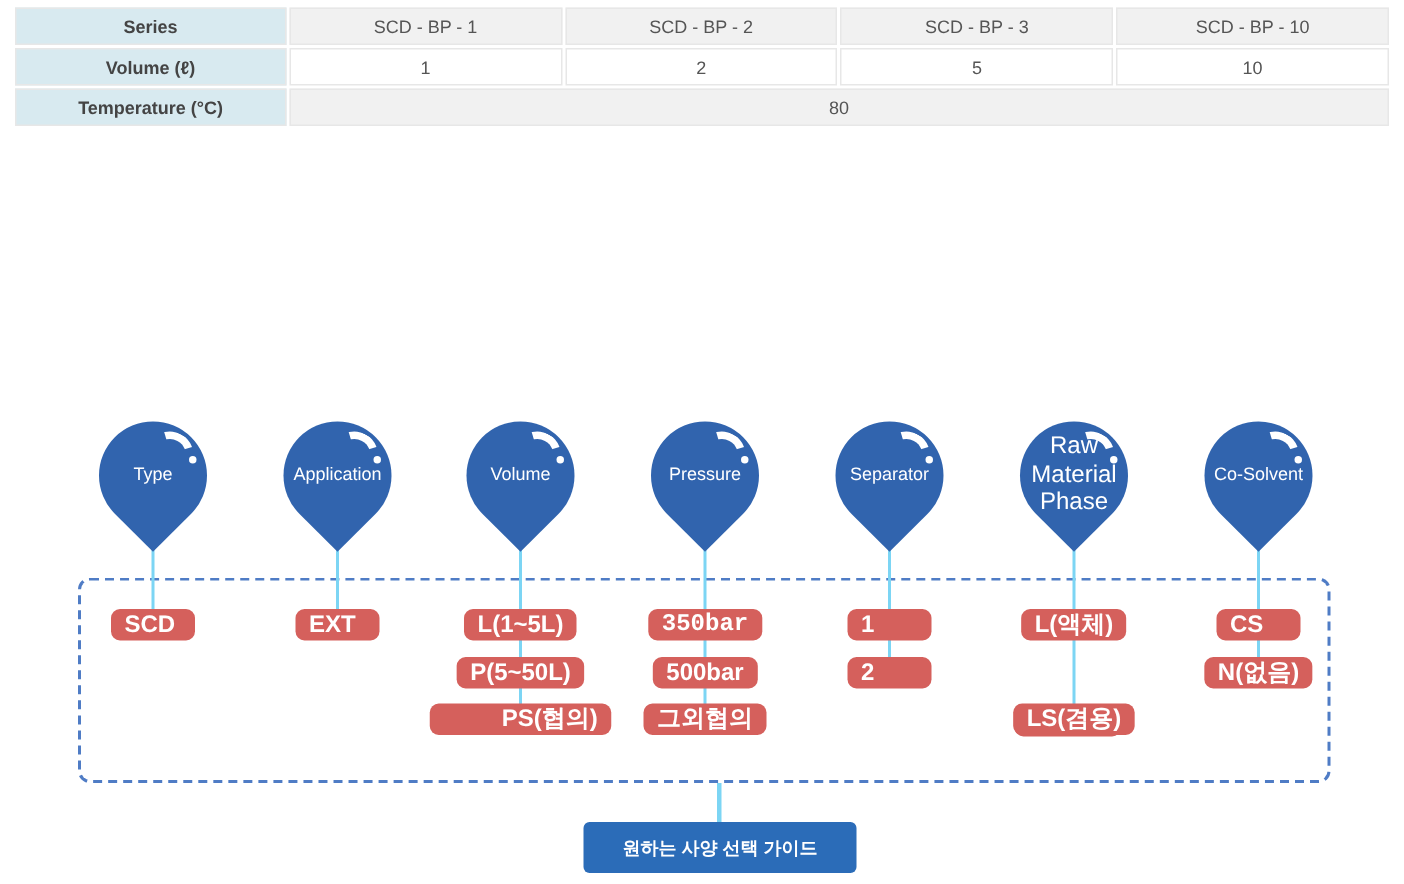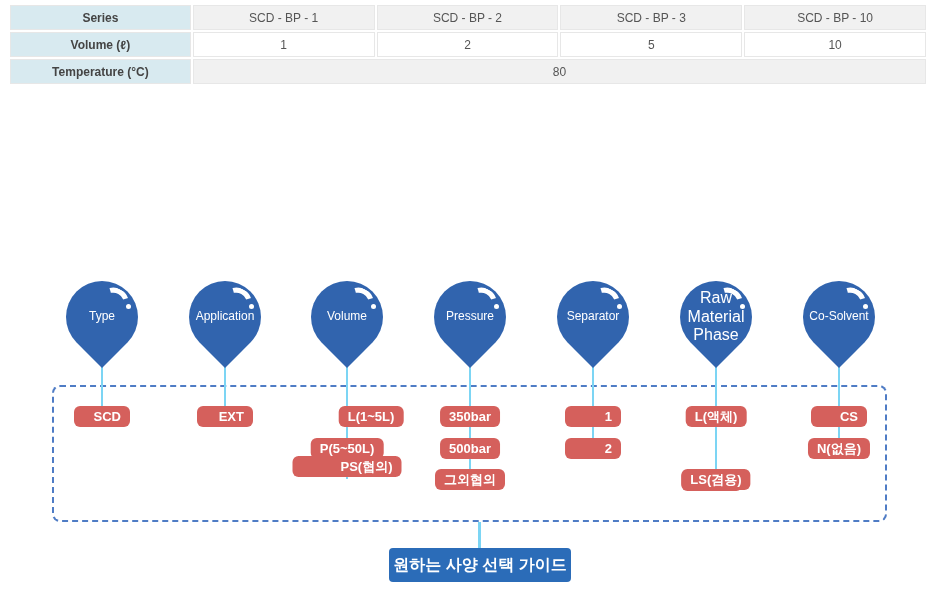--- a/index.html
+++ b/index.html
@@ -55,33 +55,33 @@
     border-radius:50%;transform:rotate(28deg);
   }
   .shine-dot{
     position:absolute;top:23px;right:7px;width:5px;height:5px;
     background:#ffffff;border-radius:50%;
   }
   .tag{
     position:absolute;transform:translateX(-50%);
     min-width:56px;height:21px;line-height:21px;padding:0 9px;
     box-sizing:border-box;background:var(--tag);color:var(--tag-text);
-    border-radius:6px;font-size:13px;font-weight:600;text-align:right;
+    border-radius:6px;font-size:16px;font-weight:600;text-align:left;
     white-space:nowrap;
   }
   .dashed-box{
     position:absolute;left:52px;top:385px;width:831px;height:133px;
     border:2px dashed var(--dash);border-radius:8px;
   }
   .guide-connector{position:absolute;left:478px;top:522px;width:3px;height:26px;background:var(--line);}
   .guide-button{
     position:absolute;left:389px;top:548px;width:182px;height:34px;
     background:var(--button);color:var(--button-text);border-radius:4px;
     display:flex;align-items:center;justify-content:center;
-    font-size:16px;font-weight:600;white-space:nowrap;
+    font-size:12px;font-weight:600;white-space:nowrap;
   }
 </style>
 </head>
 <body>
 
 <table class="spec">
   <colgroup>
     <col style="width:180px">
       <col style="width:181px">
       <col style="width:181px">
@@ -129,31 +129,31 @@
         <div class="balloon-label">Application</div>
       </div>
       <div class="tag" style="left: 225px; top: 406px;">EXT</div>
       <div class="connector-line" style="left: 346px; top: 365px; height: 114px;"></div>
       <div class="balloon-wrap" style="left: 311px; top: 281px;">
         <div class="balloon-shape"></div>
         <div class="shine-arc"></div>
         <div class="shine-dot"></div>
         <div class="balloon-label">Volume</div>
       </div>
-      <div class="tag" style="left: 347px; top: 406px; margin-left: 24px;">L(1~5L)</div>
+      <div class="tag" style="left: 347px; top: 406px;">L(1~5L)</div>
       <div class="tag" style="left: 347px; top: 437.5px;">P(5~50L)</div>
-      <div class="tag" style="left: 347px; top: 456px; padding-left: 48px;">PS(협의)</div>
+      <div class="tag" style="left: 347px; top: 469px; padding-left: 48px;">PS(협의)</div>
       <div class="connector-line" style="left: 469px; top: 365px; height: 114px;"></div>
       <div class="balloon-wrap" style="left: 434px; top: 281px;">
         <div class="balloon-shape"></div>
         <div class="shine-arc"></div>
         <div class="shine-dot"></div>
         <div class="balloon-label">Pressure</div>
       </div>
-      <div class="tag" style="left: 470px; top: 406px;">350bar</div>
+      <div class="tag" style="left: 470px; top: 406px; font-family: Liberation Mono, monospace;">350bar</div>
       <div class="tag" style="left: 470px; top: 437.5px;">500bar</div>
       <div class="tag" style="left: 470px; top: 469px;">그외협의</div>
       <div class="connector-line" style="left: 592px; top: 365px; height: 82.5px;"></div>
       <div class="balloon-wrap" style="left: 557px; top: 281px;">
         <div class="balloon-shape"></div>
         <div class="shine-arc"></div>
         <div class="shine-dot"></div>
         <div class="balloon-label">Separator</div>
       </div>
       <div class="tag" style="left: 593px; top: 406px;">1</div>

